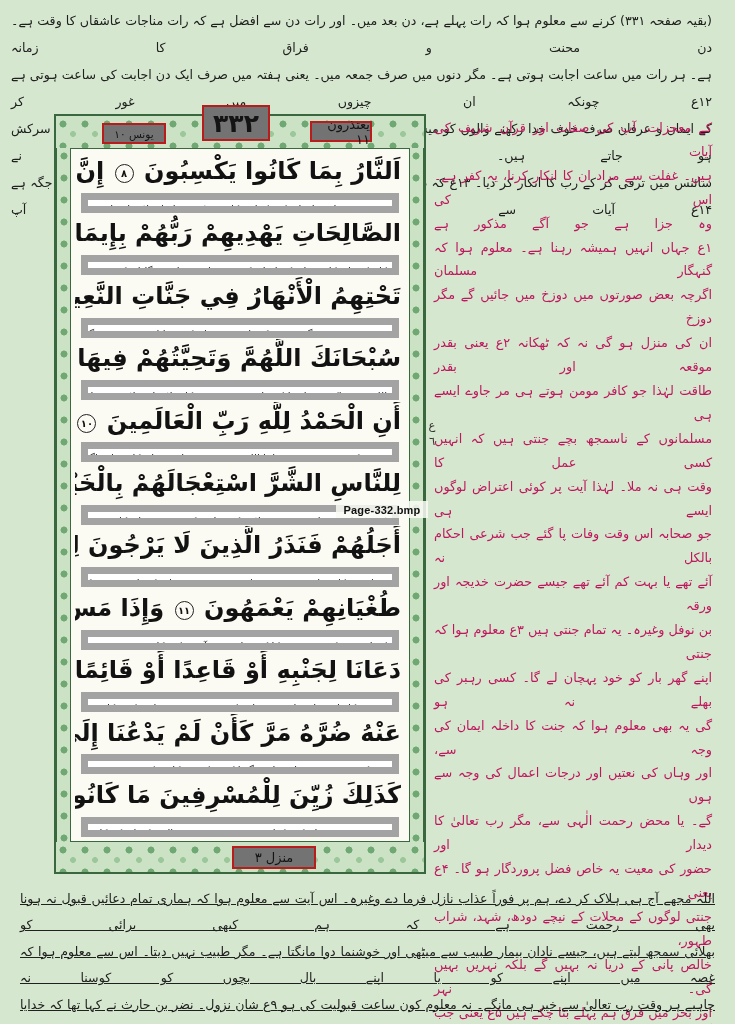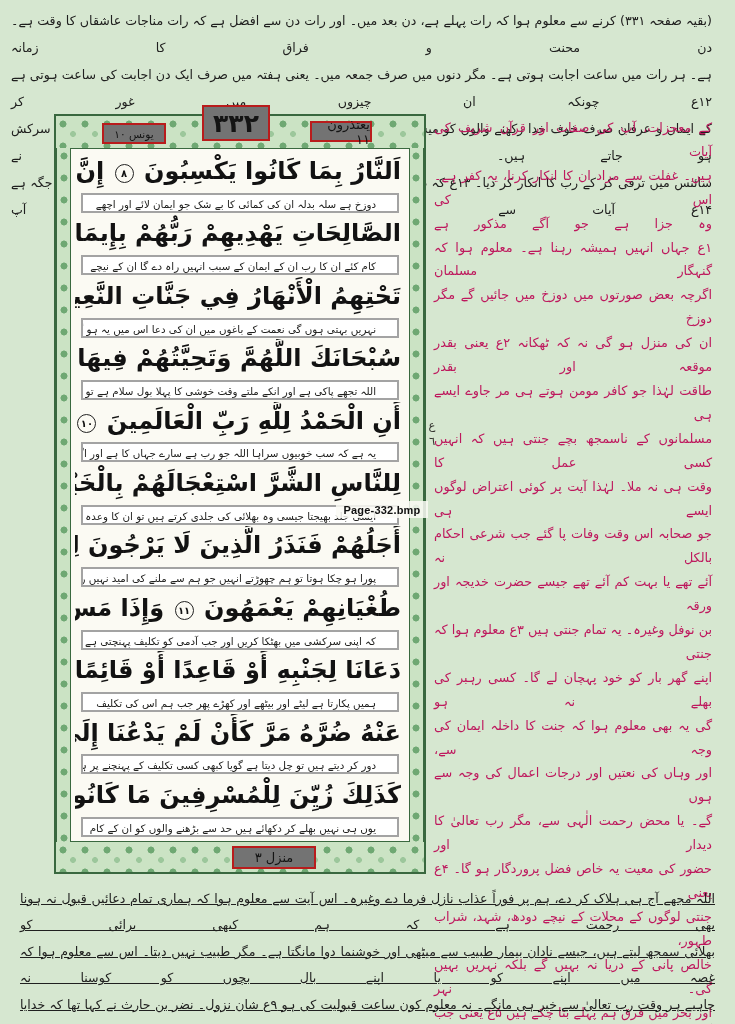--- a/index.html
+++ b/index.html
@@ -62,23 +62,23 @@
     padding:0 4px; white-space:nowrap; overflow:hidden;
   }
   .ayah{
     display:inline-flex; align-items:center; justify-content:center;
     width:19px; height:19px; border:1.6px solid #222; border-radius:50%;
     font-size:10px; font-weight:bold; vertical-align:2px; margin:0 2px;
     box-sizing:border-box; white-space:nowrap;
   }
   .ayah:empty{display:none;}
   .ur{
-    border:2px solid #a3a3a3; background:#ffffff; margin:1px 6px;
+    border:7px solid #a3a3a3; background:#ffffff; margin:1px 6px;
     direction:rtl; text-align:justify; text-align-last:justify;
-    font-size:10.3px; line-height:19px; height:20px; padding:0 21px;
+    font-size:10.3px; line-height:19px; height:20px; padding:0 5px;
     color:#21211f; overflow:hidden; white-space:nowrap; box-sizing:border-box;
   }
   
   .scan-label{
     position:absolute; left:336px; top:501px; width:92px; height:17px;
     background:rgba(250,250,244,.85); color:#101010;
     font-family:"Liberation Sans", sans-serif; font-size:11px; font-weight:bold;
     display:flex; align-items:center; justify-content:center; direction:ltr;
     letter-spacing:.2px;
   }

